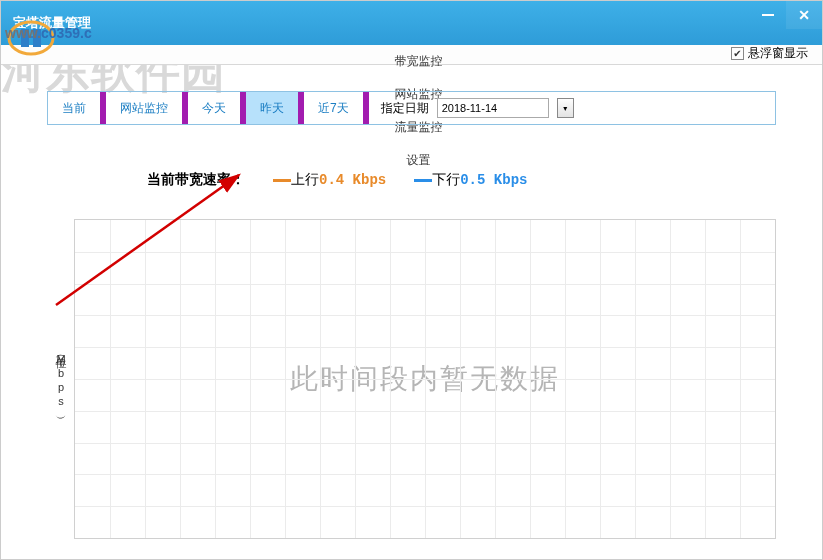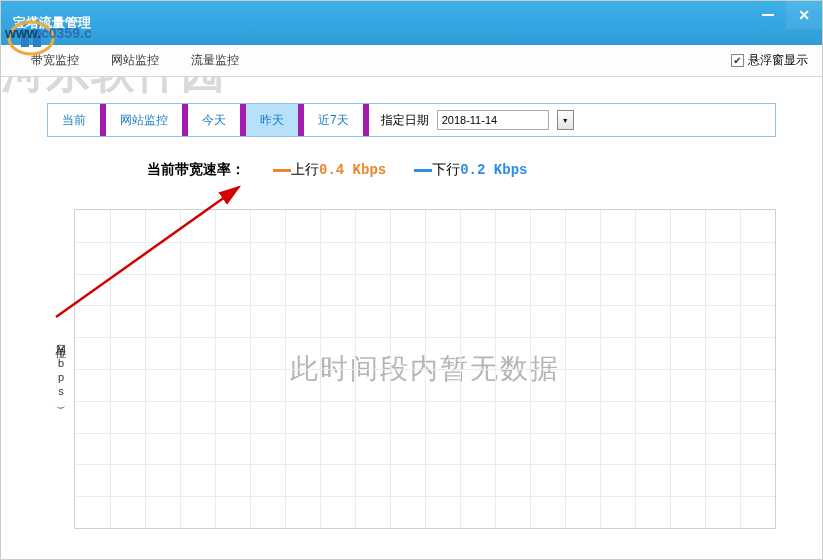--- a/index.html
+++ b/index.html
@@ -6,55 +6,55 @@
     body { font-family: "Microsoft YaHei", Arial, sans-serif; font-size: 12px; width: 823px; height: 560px; background: #fff; border: 1px solid #ccc; position: relative; overflow: hidden; }
     
     .titlebar { height: 44px; background: linear-gradient(180deg, #3eb0e8, #2e9cd8); color: #fff; display: flex; align-items: center; padding: 0 12px; position: relative; }
     .titlebar .title { font-size: 13px; font-weight: bold; }
     .window-controls { position: absolute; right: 0; top: 0; display: flex; }
     .window-btn { width: 36px; height: 28px; display: flex; align-items: center; justify-content: center; color: #fff; cursor: pointer; }
     .window-btn.close { background: rgba(255,255,255,0.08); }
     .window-btn.minimize .bar { width: 12px; height: 2px; background: #fff; }
     .window-btn.close .x { font-size: 14px; font-weight: bold; }
     
-    .menubar { height: 32px; border-bottom: 1px solid #d8d8d8; display: flex; align-items: center; padding-left: 14px; position: relative; background: #fdfdfd; }
+    .menubar { height: 20px; border-bottom: 1px solid #d8d8d8; display: flex; align-items: center; padding-left: 14px; position: relative; background: #fdfdfd; flex-direction: column; }
     .menu-item { padding: 8px 16px; font-size: 12px; color: #333; cursor: pointer; }
     .menu-right { position: absolute; right: 14px; display: flex; align-items: center; gap: 4px; }
     .checkbox { width: 13px; height: 13px; border: 1px solid #888; display: inline-flex; align-items: center; justify-content: center; font-size: 10px; color: #333; cursor: pointer; }
     
     .content { padding: 26px 46px 20px 46px; position: relative; }
     
     .tabs-container { border: 1px solid #8ec2e3; display: flex; height: 34px; }
     .tab { border-right: 6px solid #a21caf; padding: 0 14px; display: flex; align-items: center; font-size: 12px; color: #1b7ec3; cursor: pointer; }
     .tab.active { background: #b7e1fb; }
     .date-area { flex: 1; display: flex; align-items: center; padding: 0 12px; gap: 8px; color: #000; }
     .date-input { width: 112px; height: 20px; border: 1px solid #aaa; padding: 1px 4px; font-size: 11px; }
     .date-dropdown { width: 17px; height: 20px; border: 1px solid #888; background: linear-gradient(#fefefe,#e3e3e3); display: flex; align-items: center; justify-content: center; font-size: 8px; cursor: pointer; }
     
-    .rate-row { margin-top: 24px; display: flex; align-items: center; justify-content: flex-start; font-size: 14px; gap: 28px; padding-left: 100px; }
+    .rate-row { margin-top: 46px; display: flex; align-items: center; justify-content: flex-start; font-size: 14px; gap: 28px; padding-left: 100px; }
     .rate-label { font-weight: bold; color: #000; }
     .legend { display: flex; align-items: center; gap: 0; }
     .legend-line { width: 18px; height: 3px; }
     .legend-line.up { background: #e88a2a; }
     .legend-line.down { background: #2a8ee8; }
     .val-up { color: #e88a2a; font-family: "Courier New", monospace; font-weight: bold; }
     .val-down { color: #2a8ee8; font-family: "Courier New", monospace; font-weight: bold; }
     
     .chart-wrapper { position: relative; margin-top: 30px; display: flex; }
     .yaxis-label { writing-mode: vertical-rl; text-orientation: upright; font-size: 11px; letter-spacing: 2px; color: #333; padding: 0 6px; align-self: center; }
     .chart-area { flex: 1; height: 320px; border: 1px solid #d0d0d0; position: relative; background: #fff; }
     .grid-v, .grid-h { position: absolute; background: #ebebeb; }
     .grid-v { width: 1px; top: 0; bottom: 0; }
     .grid-h { height: 1px; left: 0; right: 0; }
     .no-data { position: absolute; left: 50%; top: 50%; transform: translate(-50%, -50%); font-size: 28px; color: #b5b5b5; letter-spacing: 2px; white-space: nowrap; }
     
     .arrow { position: absolute; left: 40px; top: 100px; pointer-events: none; }
     
     .watermark1 { position: absolute; left: 4px; top: 24px; font-size: 14px; font-family: Arial; z-index: 2; }
-    .watermark1 .g { color: #0c4a6e; font-weight: bold; }
+    .watermark1 .g { color: #737373; font-weight: bold; }
     .watermark1 .b { color: #2e6fb7; font-weight: bold; }
     .watermark2 { position: absolute; left: 0px; top: 42px; font-size: 44px; font-weight: bold; color: #d9d9d9; z-index: 0; letter-spacing: 1px; pointer-events: none; }
     .watermark-logo { position: absolute; left: 6px; top: 18px; z-index: 1; pointer-events:none; }
   </style>
 </head>
 <body>
 
 <div class="watermark-logo">
   <svg width="48" height="38" viewBox="0 0 48 38">
     <ellipse cx="24" cy="19" rx="22" ry="16" fill="none" stroke="#f2a93b" stroke-width="3"></ellipse>
@@ -75,20 +75,21 @@
     <div class="window-btn close">
         <span class="x">✕</span>
       </div>
   </div>
 </div>
 
 <div class="menubar">
   <div class="menu-item">带宽监控</div>
   <div class="menu-item">网站监控</div>
   <div class="menu-item">流量监控</div>
+  <div class="menu-item">设置</div>
   <div class="menu-right">
     <span class="checkbox">✔</span>
     <span>悬浮窗显示</span>
   </div>
 </div>
 
 <div class="content">
   <div class="tabs-container">
     <div class="tab">当前</div>
     <div class="tab">网站监控</div>
@@ -105,21 +106,21 @@
   <div class="rate-row">
     <span class="rate-label">当前带宽速率：</span>
     <span class="legend">
       <span class="legend-line up"></span>
       <span>上行</span>
       <span class="val-up">0.4 Kbps</span>
     </span>
     <span class="legend">
       <span class="legend-line down"></span>
       <span>下行</span>
-      <span class="val-down">0.2 Kbps</span>
+      <span class="val-down">0.5 Kbps</span>
     </span>
   </div>
 
   <div class="chart-wrapper">
     <div class="yaxis-label">单位（Mbps）</div>
     <div class="chart-area">
       <div class="no-data">此时间段内暂无数据</div>
     <div class="grid-v" style="left: 5%;"></div>
         <div class="grid-v" style="left: 10%;"></div>
         <div class="grid-v" style="left: 15%;"></div>

